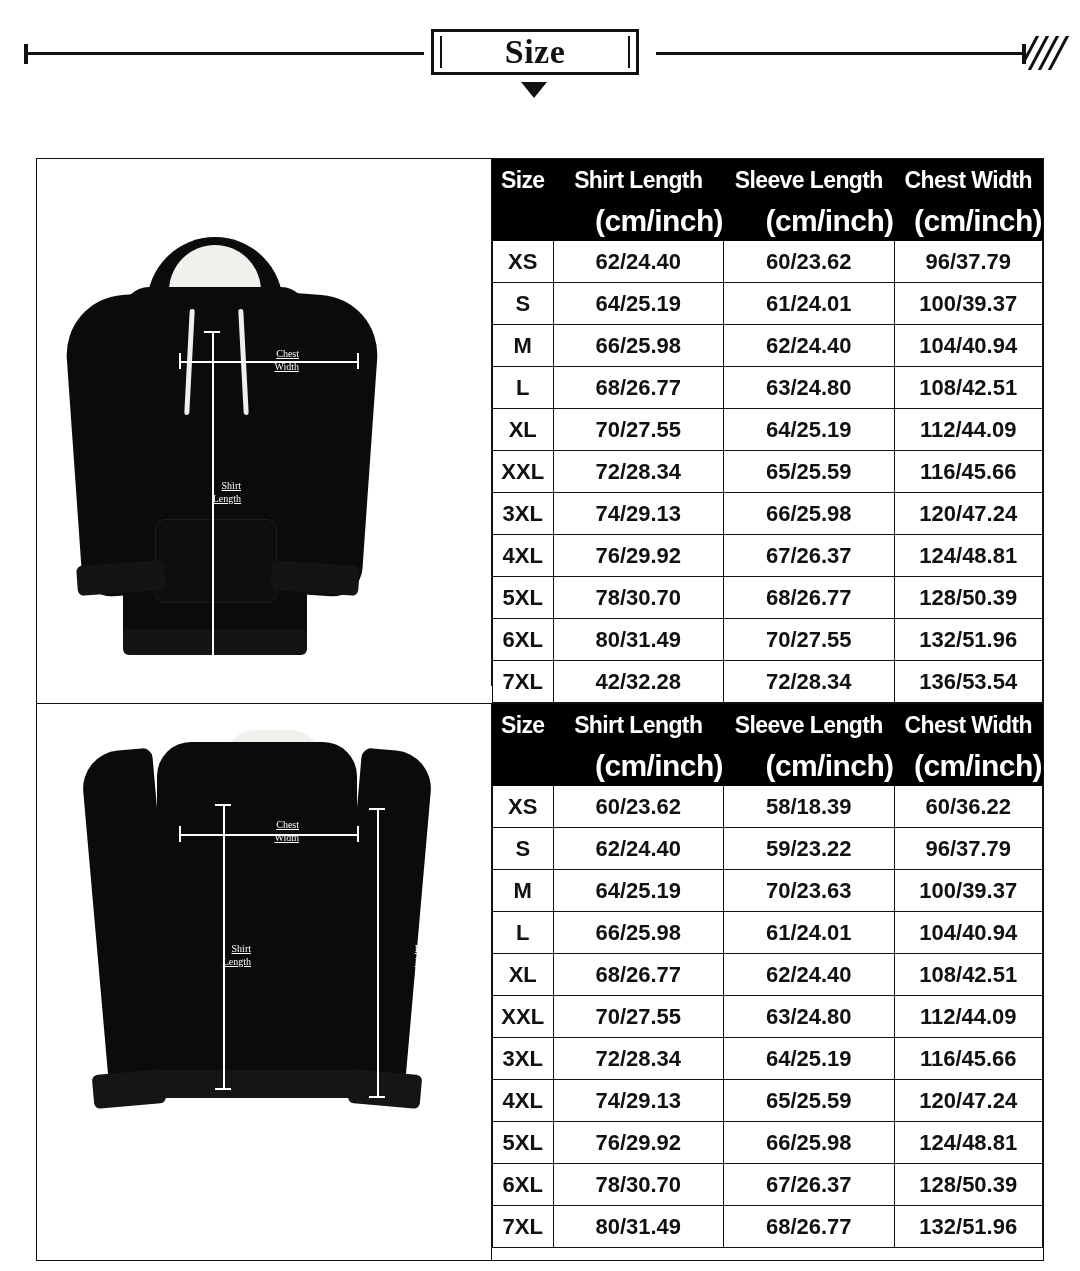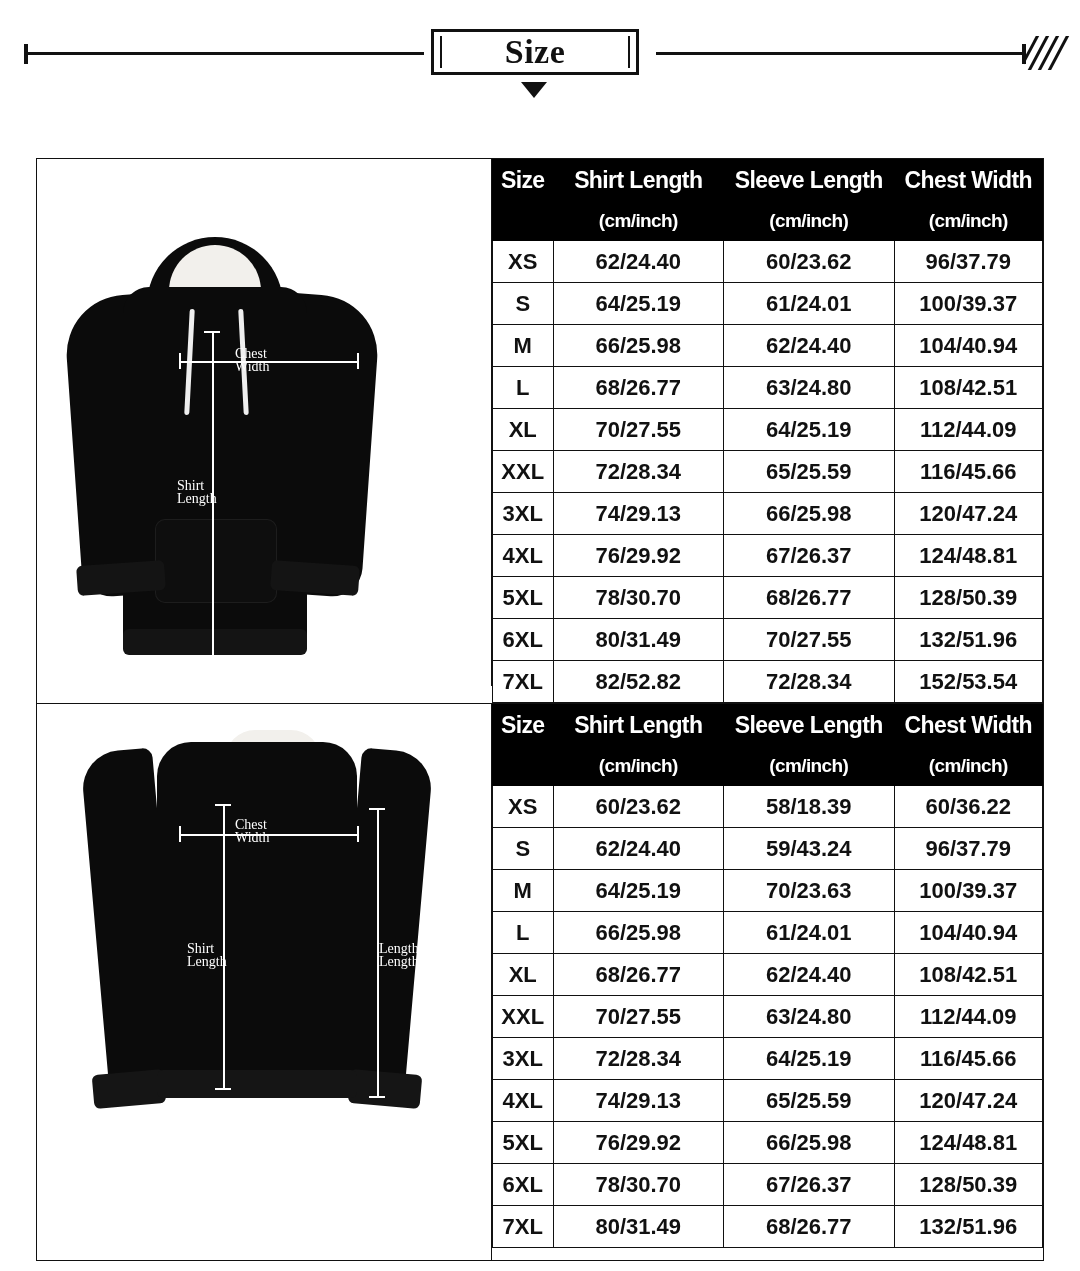--- a/index.html
+++ b/index.html
@@ -217,24 +217,25 @@
   }
   .sw-cuff-l { left: 56px;  top: 368px; width: 72px; height: 34px; transform: rotate(-5deg); }
   .sw-cuff-r { left: 312px; top: 368px; width: 72px; height: 34px; transform: rotate(5deg); }
   .sw-hem    { left: 120px; top: 366px; width: 200px; height: 28px; }
 
   
   .meas-label {
     position: absolute;
     color: #ffffff;
     font-family: "Liberation Serif", serif;
-    font-size: 14px;
+    font-size: 10px;
     line-height: 13px;
-    text-align: left;
+    text-align: right;
     width: 64px;
+    text-decoration: underline;
   }
   .meas-line-h {
     position: absolute;
     height: 2px;
     background: #ffffff;
   }
   .meas-line-v {
     position: absolute;
     width: 2px;
     background: #ffffff;
@@ -271,22 +272,23 @@
     white-space: nowrap;
   }
   table.size-table thead th {
     background: #000;
     color: #fff;
     border-color: #000;
     font-size: 23px;
     letter-spacing: -0.6px;
   }
   table.size-table thead tr.unit th {
-    font-size: 19px;
+    font-size: 30px;
     height: 38px;
+    text-align: right;
   }
   table.size-table td { color: #111; }
   col.c-size { width: 11%; }
   col.c-shirt { width: 31%; }
   col.c-sleeve { width: 31%; }
   col.c-chest { width: 27%; }
 </style>
 </head>
 <body>
 
@@ -421,23 +423,23 @@
             <td>128/50.39</td>
           </tr>
           <tr>
             <td>6XL</td>
             <td>80/31.49</td>
             <td>70/27.55</td>
             <td>132/51.96</td>
           </tr>
           <tr>
             <td>7XL</td>
-            <td>82/52.82</td>
+            <td>42/32.28</td>
             <td>72/28.34</td>
-            <td>152/53.54</td>
+            <td>136/53.54</td>
           </tr>
         </tbody>
       </table>
     </div>
   </div>
 
   <div class="block">
 
     <div class="figure sweater">
       <div class="sw-neck garment"></div>
@@ -498,21 +500,21 @@
         <tbody>
           <tr>
             <td>XS</td>
             <td>60/23.62</td>
             <td>58/18.39</td>
             <td>60/36.22</td>
           </tr>
           <tr>
             <td>S</td>
             <td>62/24.40</td>
-            <td>59/43.24</td>
+            <td>59/23.22</td>
             <td>96/37.79</td>
           </tr>
           <tr>
             <td>M</td>
             <td>64/25.19</td>
             <td>70/23.63</td>
             <td>100/39.37</td>
           </tr>
           <tr>
             <td>L</td>

